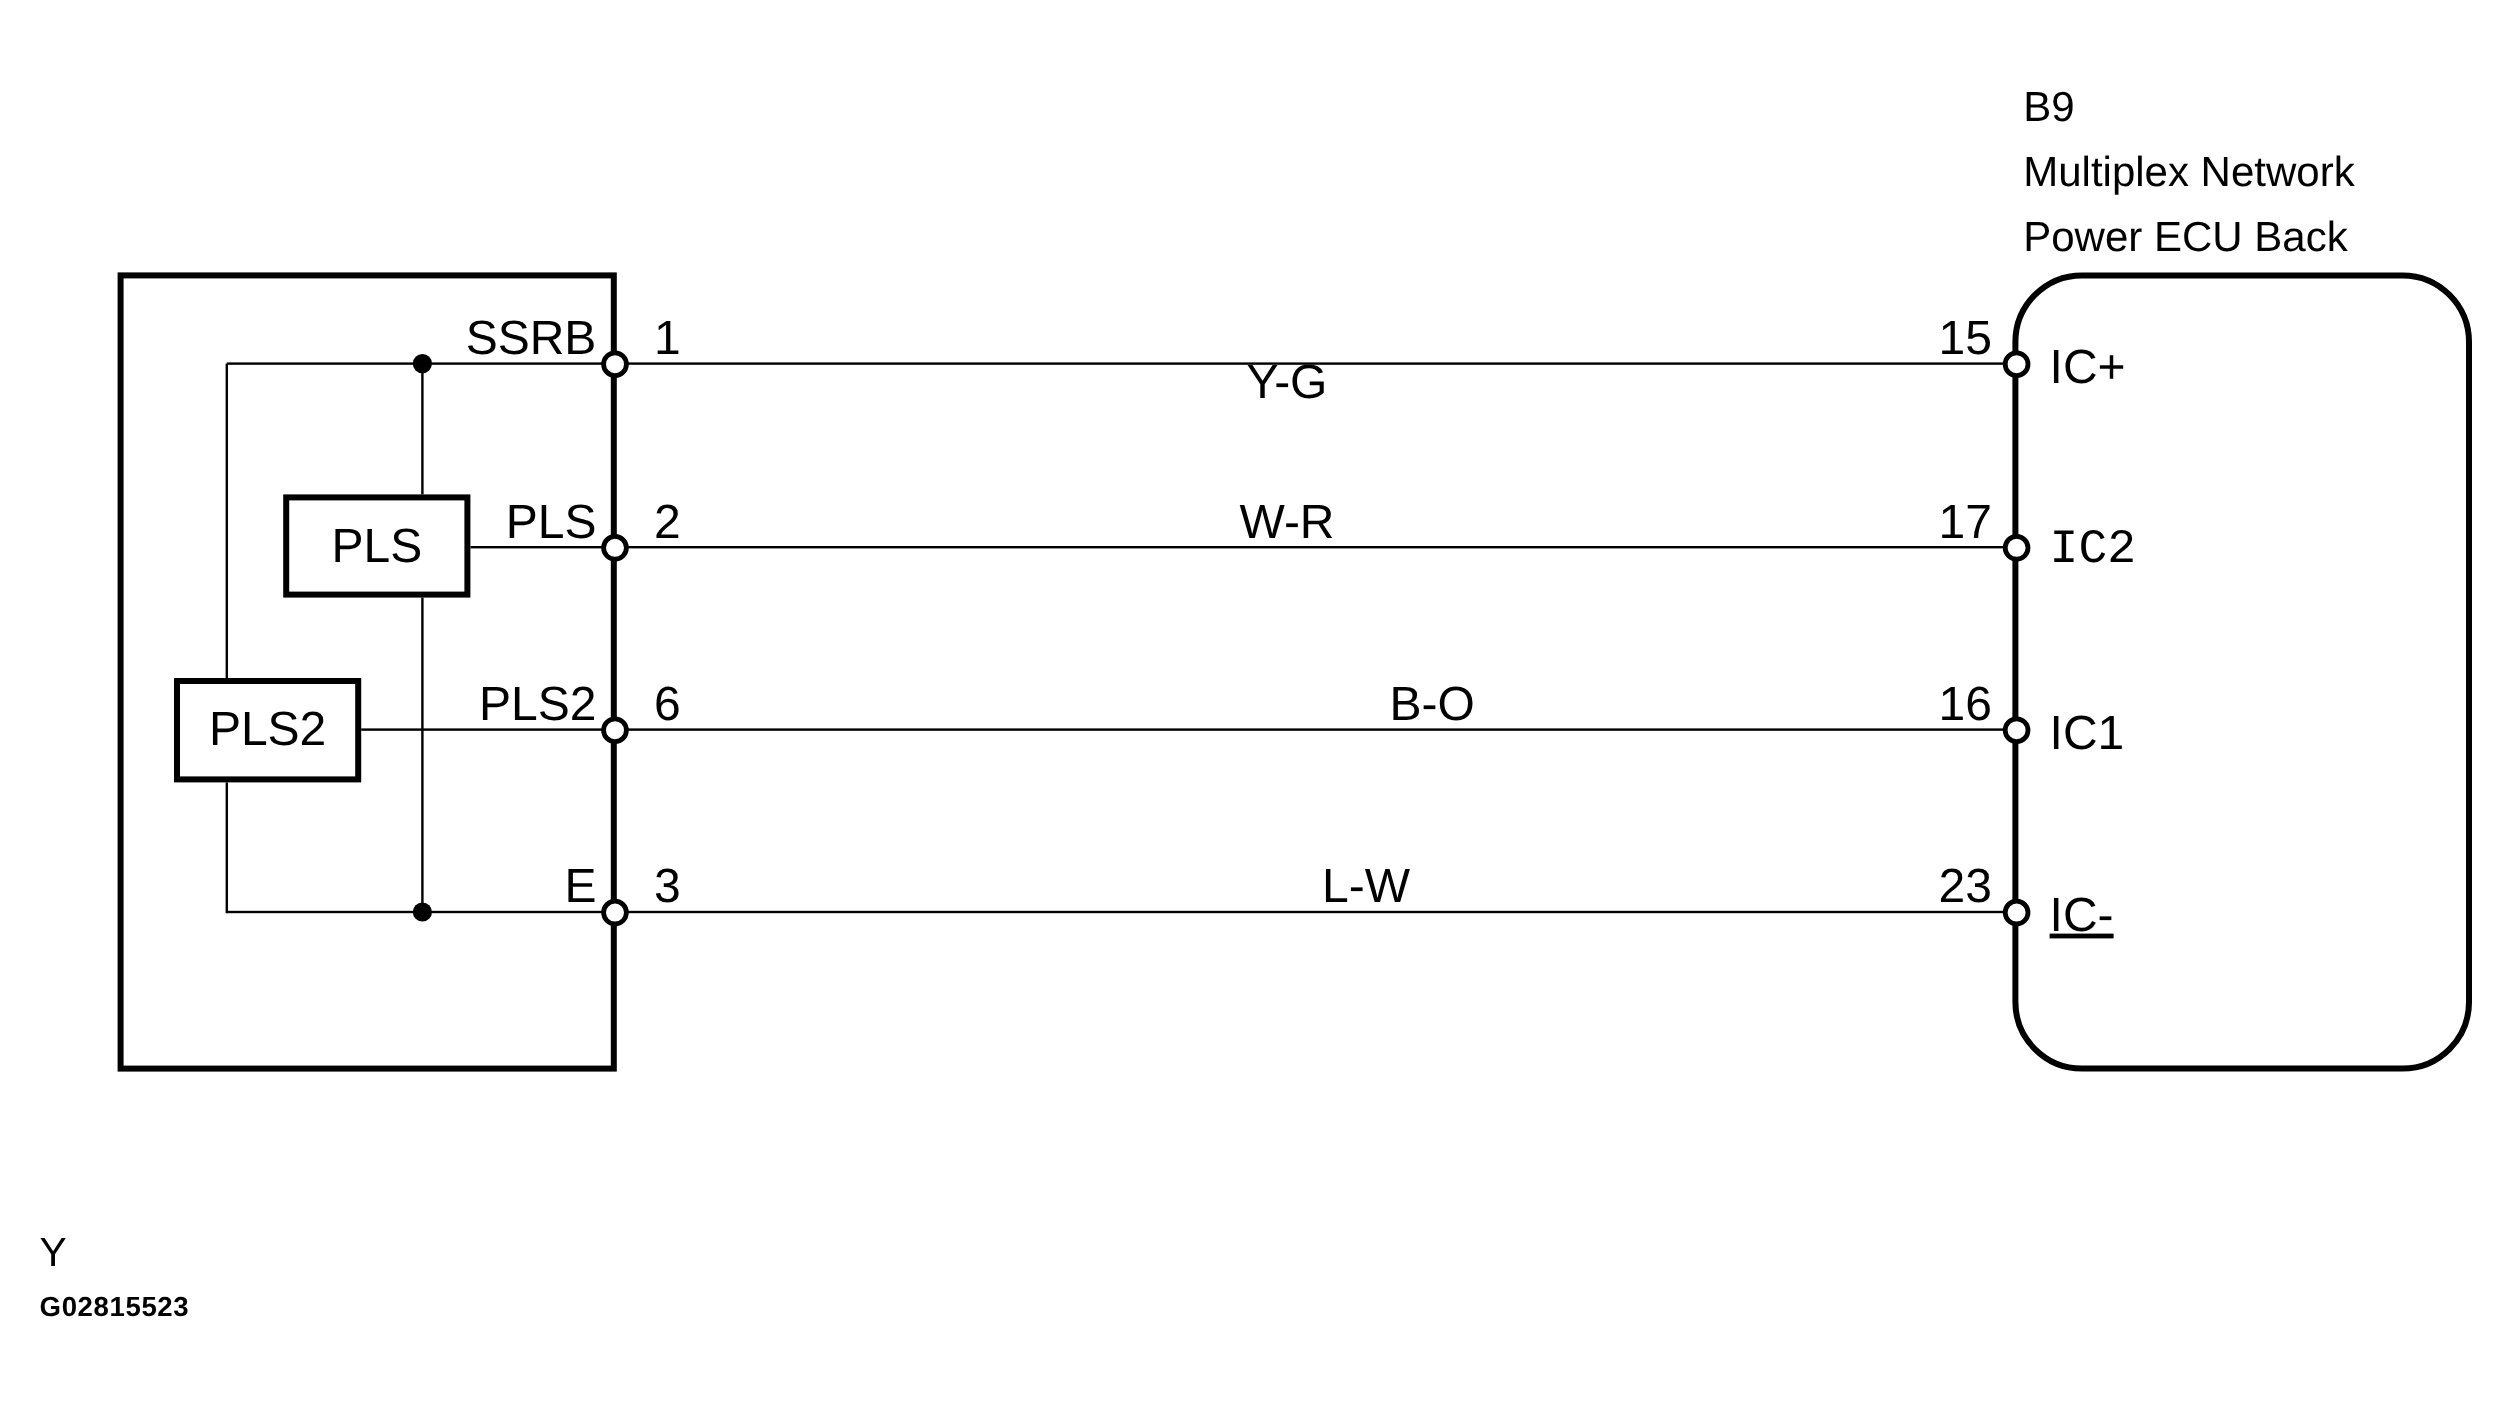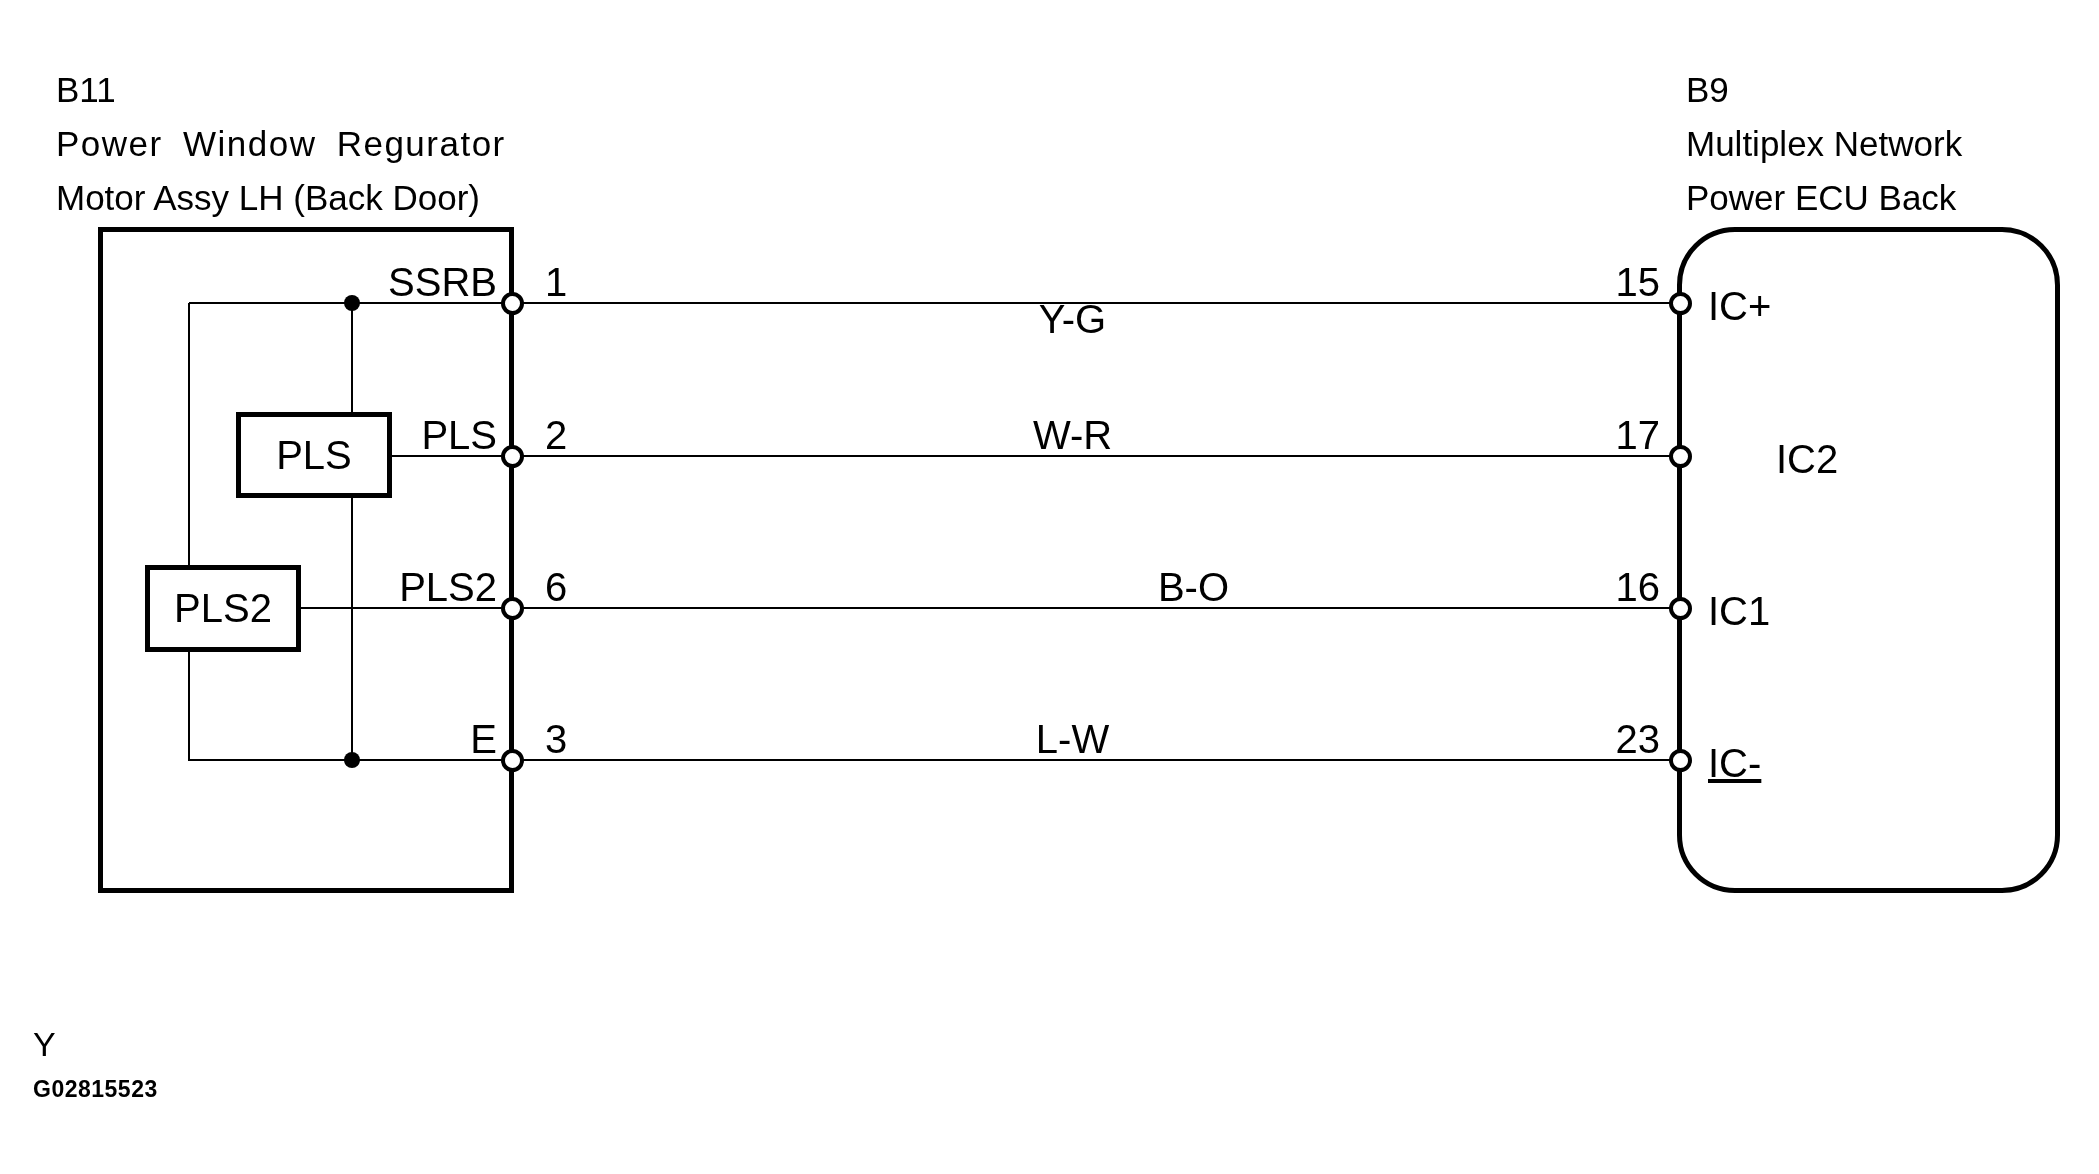--- a/index.html
+++ b/index.html
@@ -19,25 +19,20 @@
   .header{position:absolute;font-size:35px;line-height:54px;white-space:nowrap;}
   .spread{letter-spacing:1.5px;word-spacing:9px;}
   .footer-y{position:absolute;font-size:34px;line-height:34px;}
   .footer-id{position:absolute;font-size:23px;line-height:27px;font-weight:bold;letter-spacing:0.5px;}
 </style>
 </head>
 <body>
 
 <div class="canvas">
 
-  <div class="header" style="left:56px;top:63px;">
-    <div>B11</div>
-    <div class="spread">Power Window Regurator</div>
-    <div>Motor Assy LH (Back Door)</div>
-  </div>
 
   <div class="header" style="left:1686px;top:63px;">
     <div>B9</div>
     <div>Multiplex Network</div>
     <div>Power ECU Back</div>
   </div>
 
   <div class="box" style="left:98px;top:227px;width:416px;height:666px;"></div>
   <div class="box" style="left:1677px;top:227px;width:383px;height:666px;border-radius:58px;"></div>
 
@@ -77,30 +72,30 @@
   <div class="lbl" style="left:287px;top:262px;width:210px;text-align:right;">SSRB</div>
   <div class="lbl" style="left:545px;top:262px;">1</div>
   <div class="lbl" style="left:970px;top:262px;width:205px;text-align:center;margin-top:37px;">Y-G</div>
   <div class="lbl" style="left:1460px;top:262px;width:200px;text-align:right;">15</div>
   <div class="lbl" style="left:1708px;top:286px;">IC+</div>
 
   <div class="lbl" style="left:287px;top:415px;width:210px;text-align:right;">PLS</div>
   <div class="lbl" style="left:545px;top:415px;">2</div>
   <div class="lbl" style="left:970px;top:415px;width:205px;text-align:center;">W-R</div>
   <div class="lbl" style="left:1460px;top:415px;width:200px;text-align:right;">17</div>
-  <div class="lbl" style="left:1776px;top:439px;">IC2</div>
+  <div class="lbl" style="left:1708px;top:439px;font-family:Liberation Mono, monospace;">IC2</div>
 
   <div class="lbl" style="left:287px;top:567px;width:210px;text-align:right;">PLS2</div>
   <div class="lbl" style="left:545px;top:567px;">6</div>
   <div class="lbl" style="left:1024px;top:567px;width:205px;text-align:right;">B-O</div>
   <div class="lbl" style="left:1460px;top:567px;width:200px;text-align:right;">16</div>
   <div class="lbl" style="left:1708px;top:591px;">IC1</div>
 
   <div class="lbl" style="left:287px;top:719px;width:210px;text-align:right;">E</div>
   <div class="lbl" style="left:545px;top:719px;">3</div>
-  <div class="lbl" style="left:970px;top:719px;width:205px;text-align:center;">L-W</div>
+  <div class="lbl" style="left:970px;top:719px;width:205px;text-align:right;">L-W</div>
   <div class="lbl" style="left:1460px;top:719px;width:200px;text-align:right;">23</div>
   <div class="lbl" style="left:1708px;top:743px;text-decoration:underline;">IC-</div>
 
   <div class="footer-y" style="left:33px;top:1027px;">Y</div>
   <div class="footer-id" style="left:33px;top:1076px;">G02815523</div>
 
 </div>
 
 </body></html>

